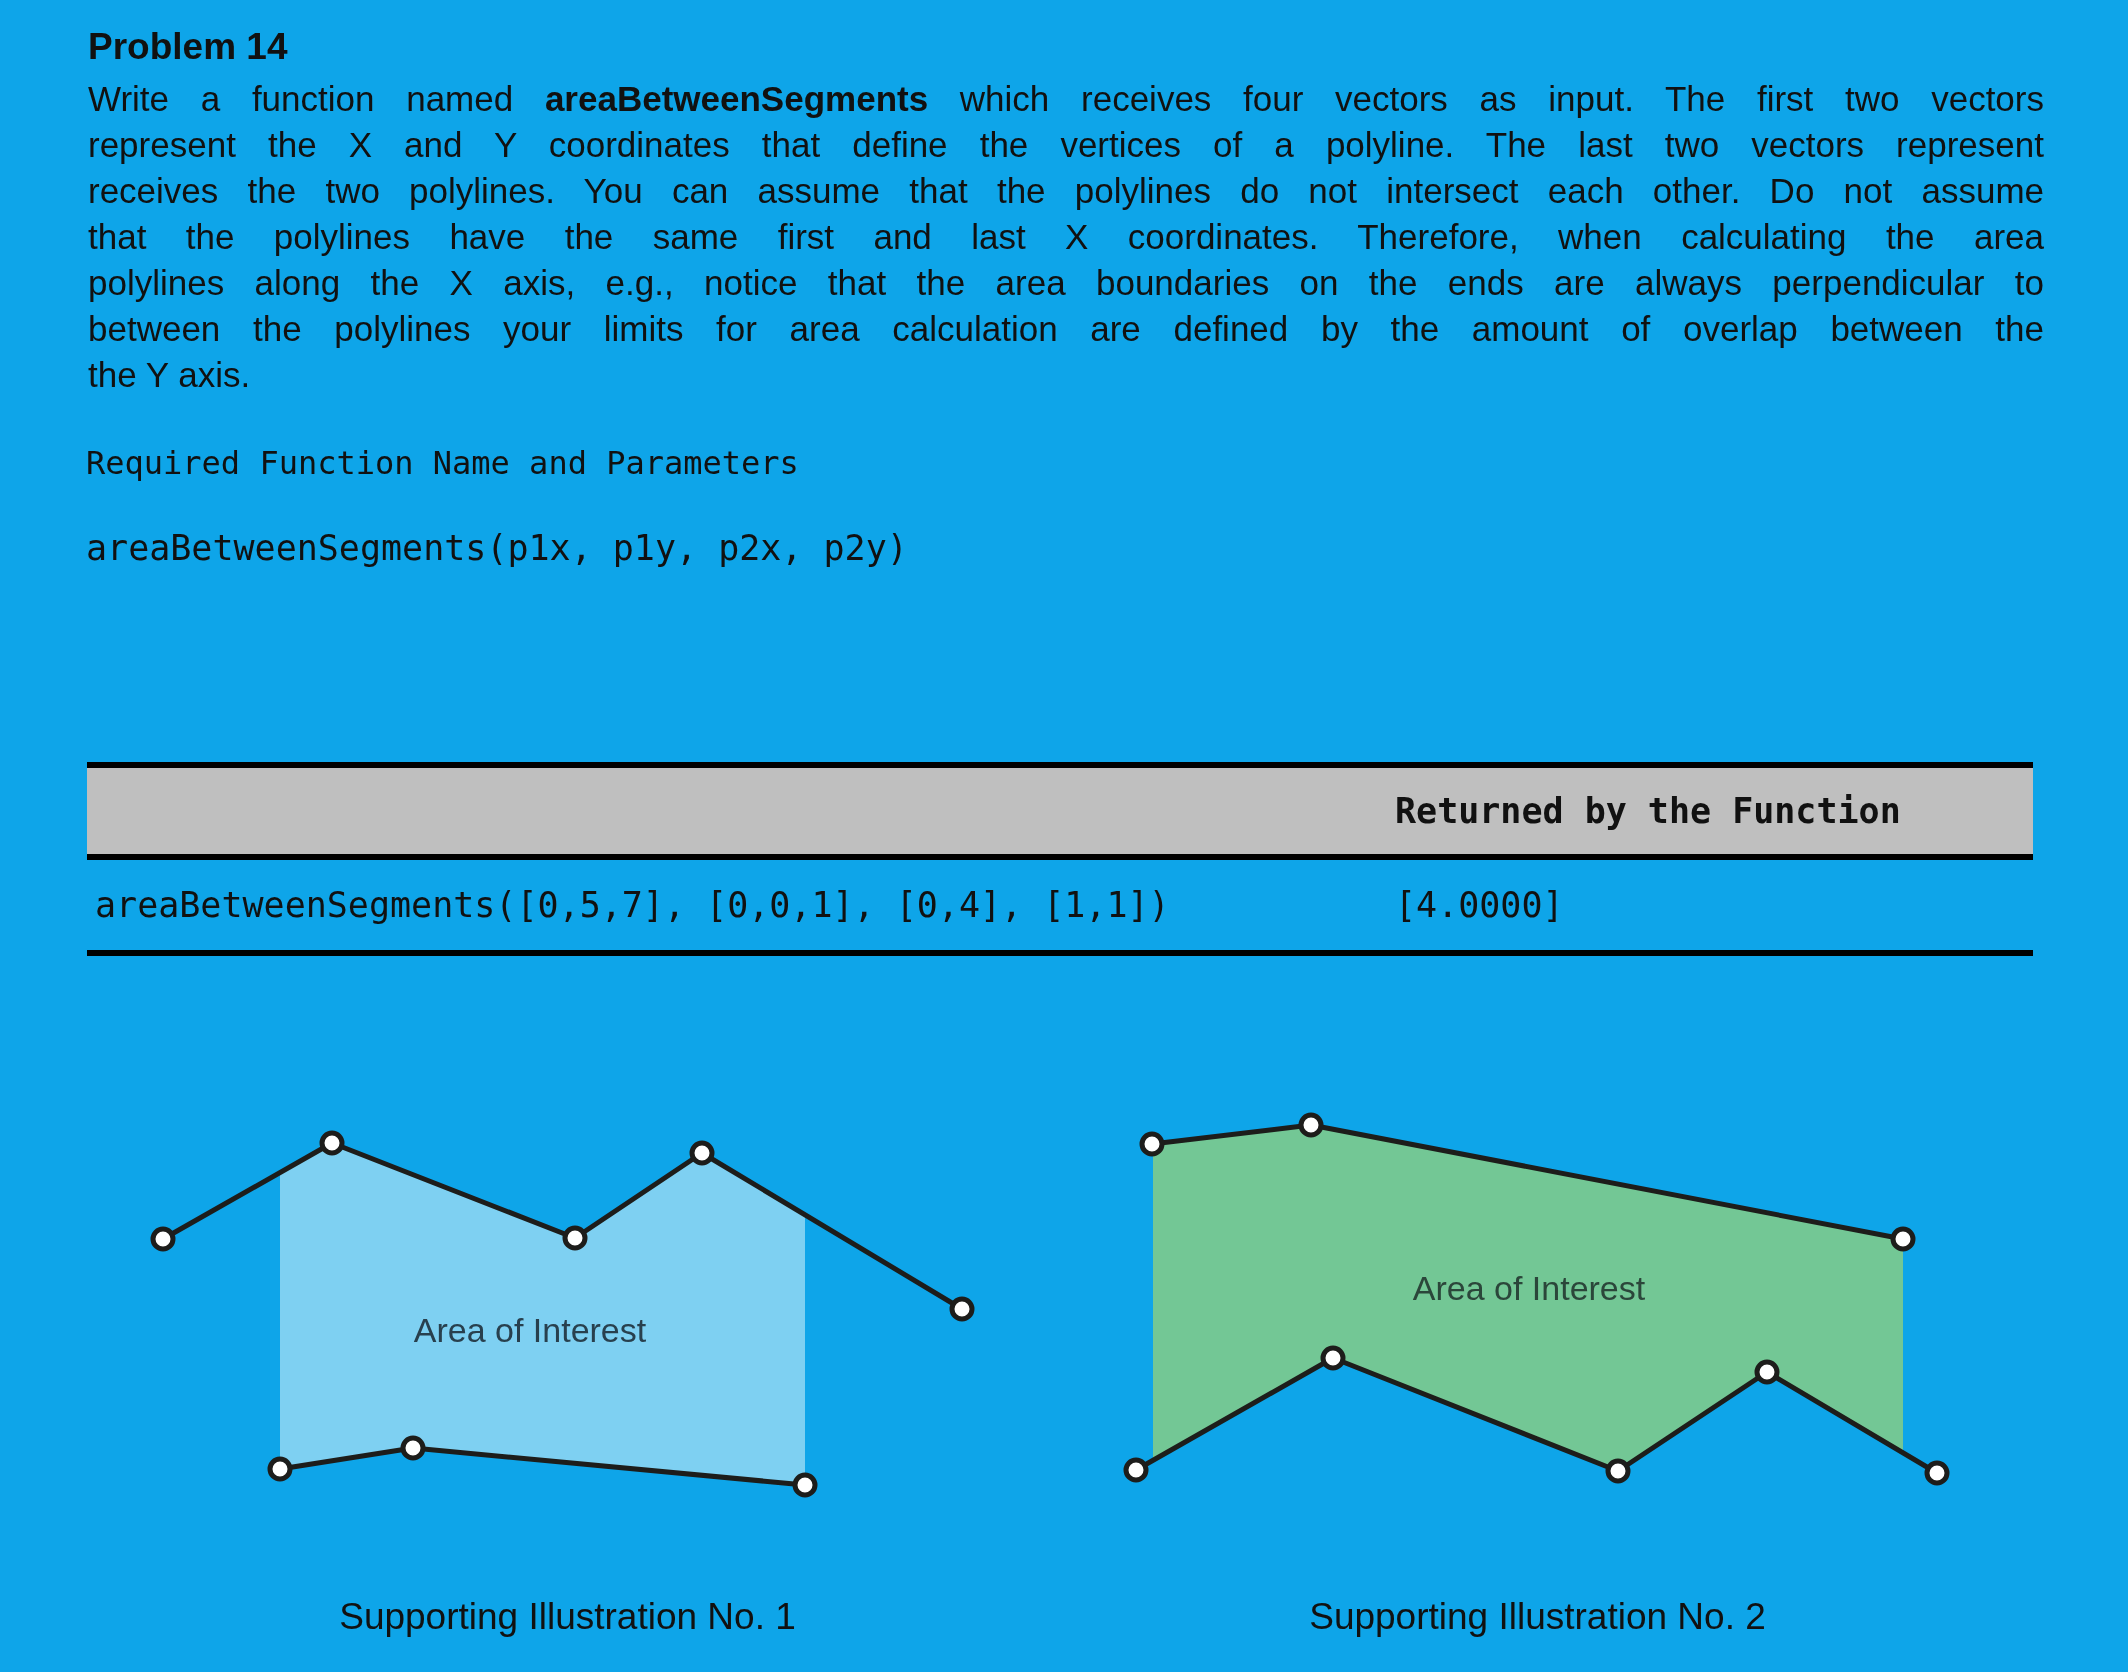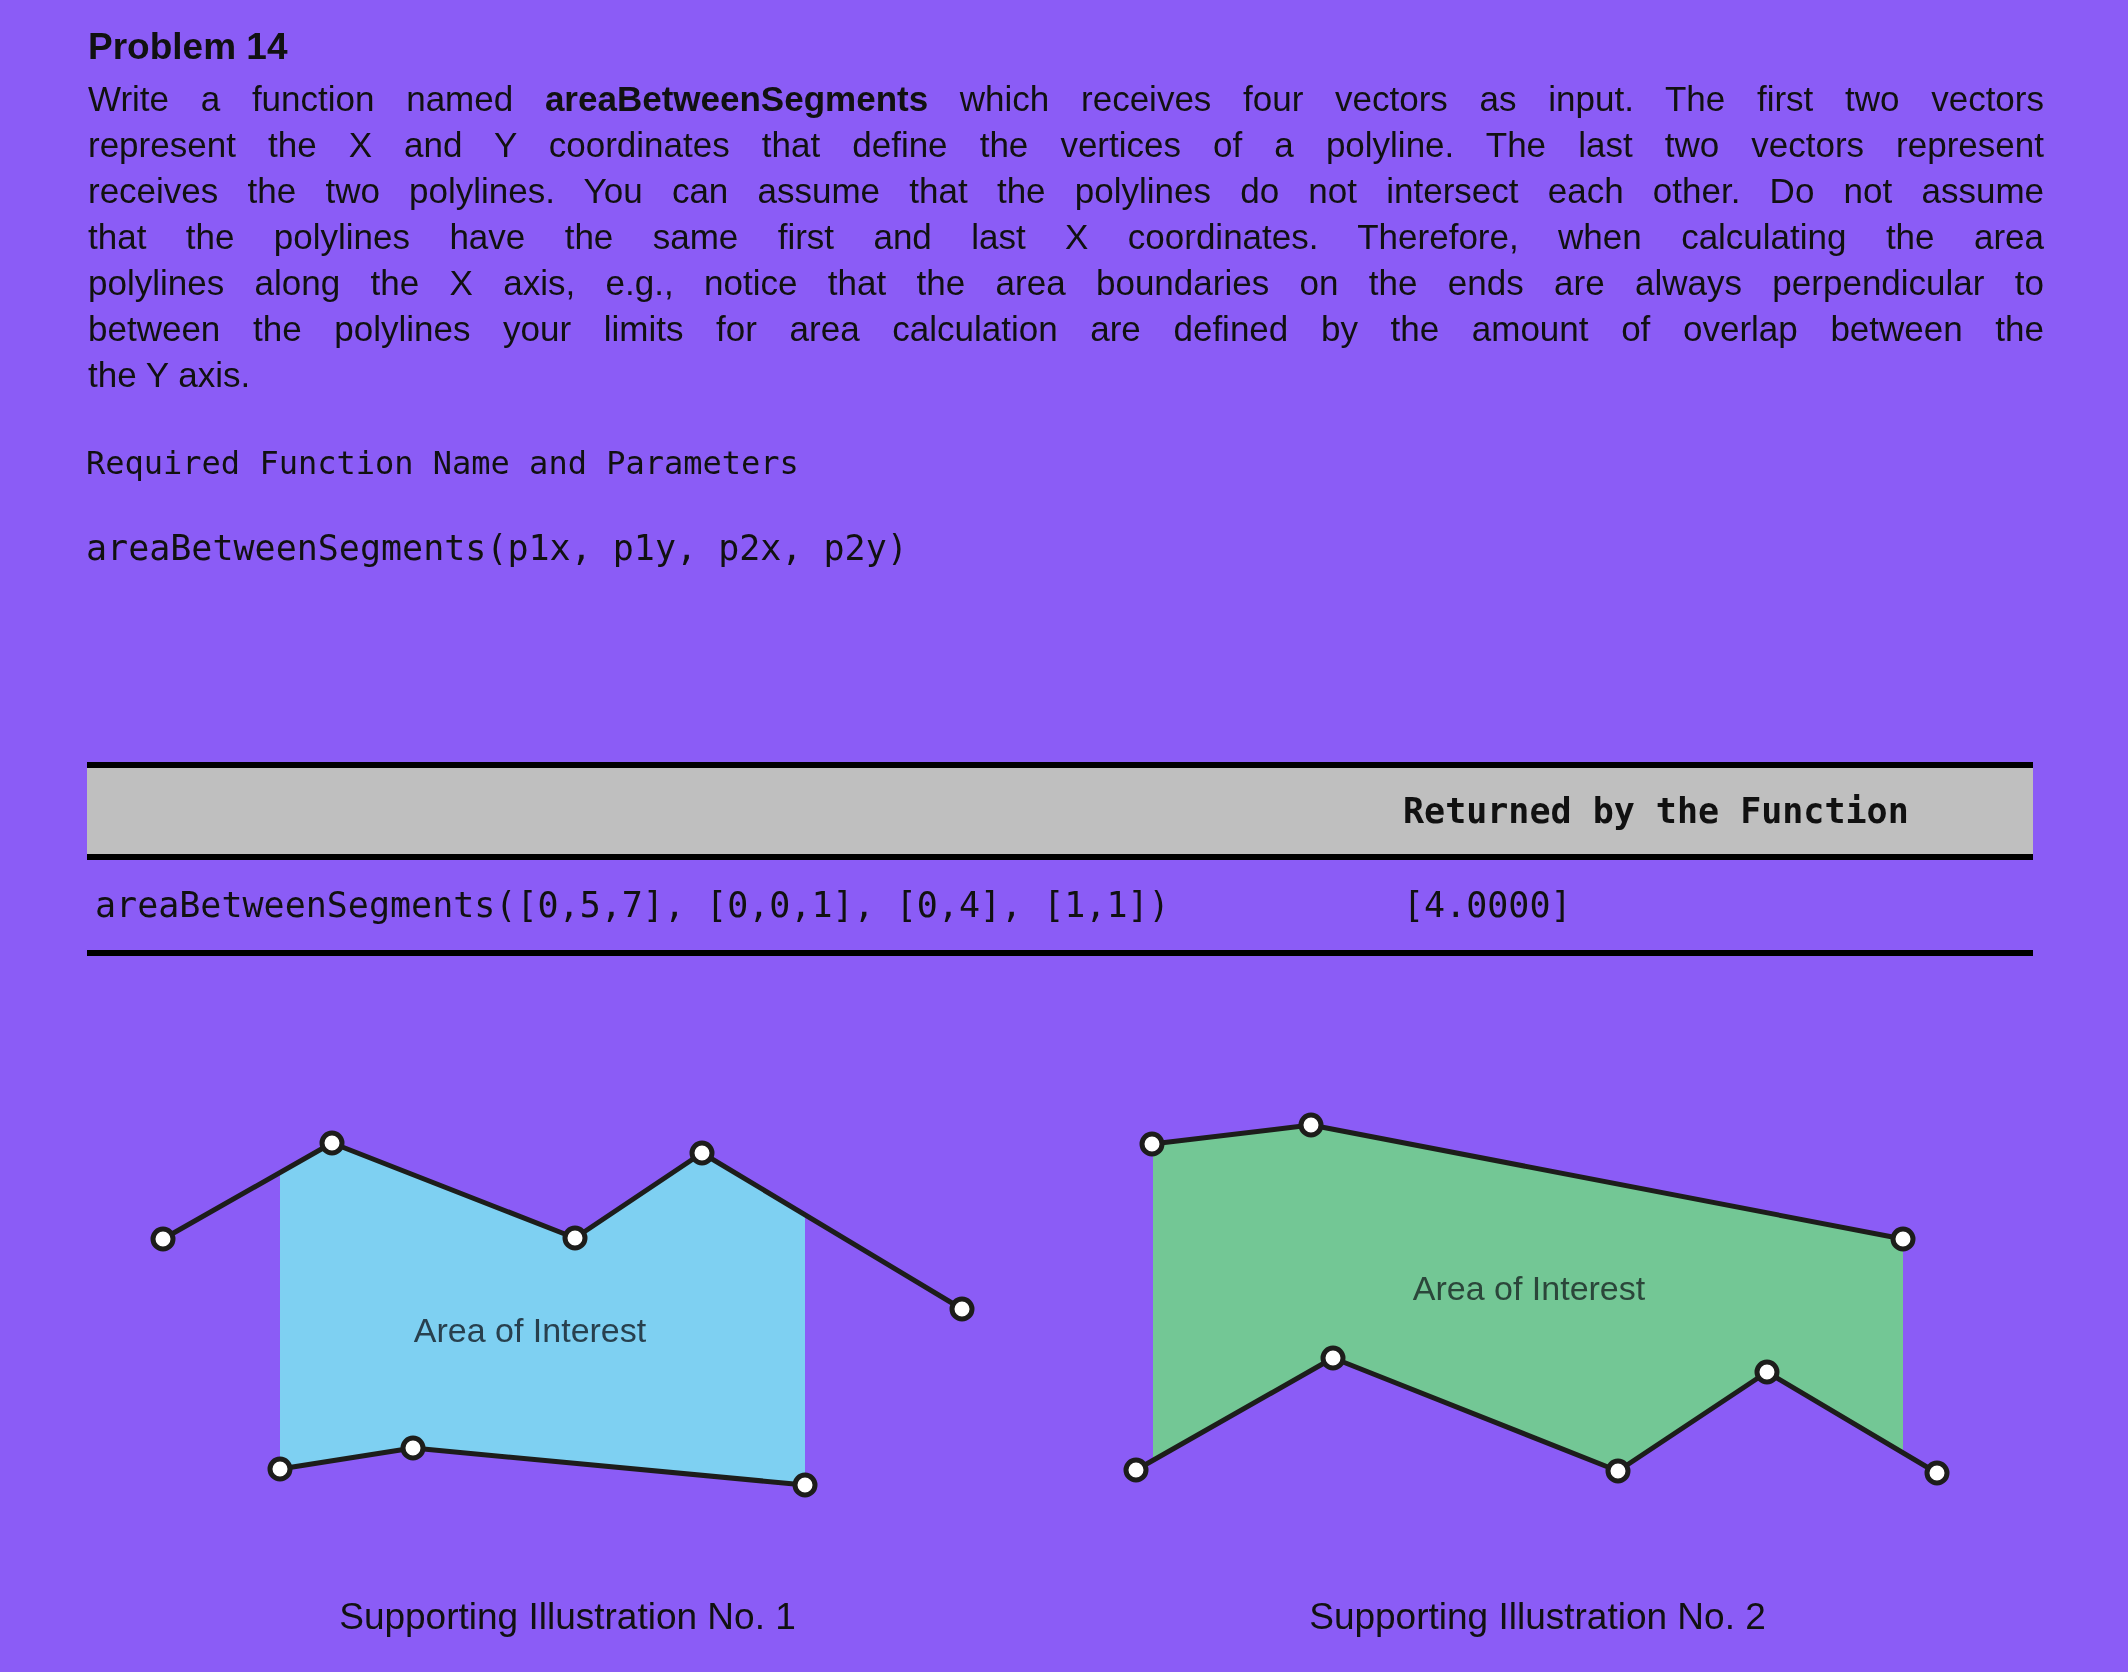--- a/index.html
+++ b/index.html
@@ -1,20 +1,20 @@
 <!DOCTYPE html>
 <html><head>
 <meta charset="utf-8">
 <style>
   html, body { margin: 0; padding: 0; background: #ffffff; }
   .page {
     position: relative;
     width: 2128px;
     height: 1672px;
-    background: #8b5cf6;
+    background: #0ea5e9;
     font-family: "Liberation Sans", sans-serif;
     color: #111111;
     overflow: hidden;
   }
   .page-title {
     position: absolute;
     left: 88px; top: 26px;
     font-size: 37px;
     font-weight: 700;
     letter-spacing: 0;
@@ -59,21 +59,21 @@
     position: relative;
     height: 86px;
     border-bottom: 6px solid #000;
     font-weight: 700;
   }
   .t-row {
     position: relative;
     height: 90px;
   }
   .cell1 { position: absolute; left: 8px;    top: 0; line-height: 86px; white-space: nowrap; }
-  .cell2 { position: absolute; left: 1308px; top: 0; line-height: 86px; white-space: nowrap; margin-left: 8px; }
+  .cell2 { position: absolute; left: 1308px; top: 0; line-height: 86px; white-space: nowrap; }
   .t-row .cell1, .t-row .cell2 { line-height: 90px; }
   .illus { position: absolute; overflow: visible; }
   #illus-0 { left: 95px;  top: 1085px; width: 910px; height: 430px; }
   #illus-1 { left: 1085px; top: 1075px; width: 900px; height: 450px; }
   .caption {
     position: absolute;
     top: 1596px;
     width: 545px;
     text-align: center;
     font-size: 37px;

